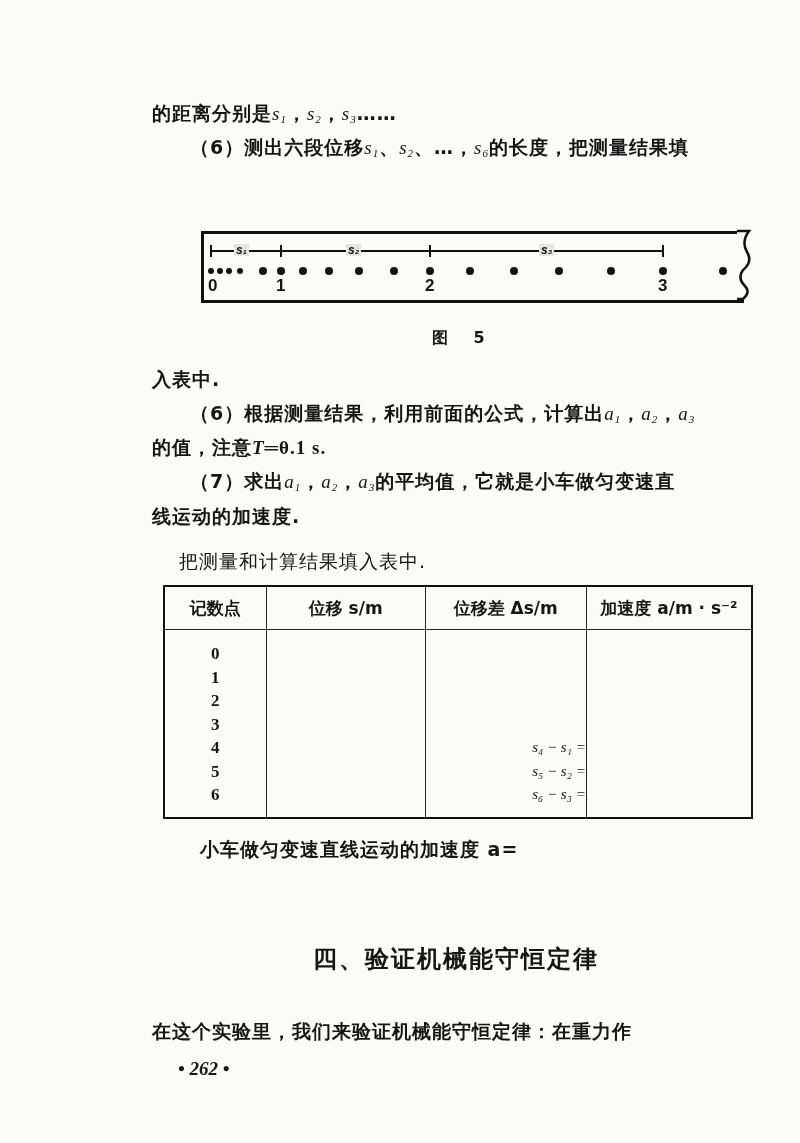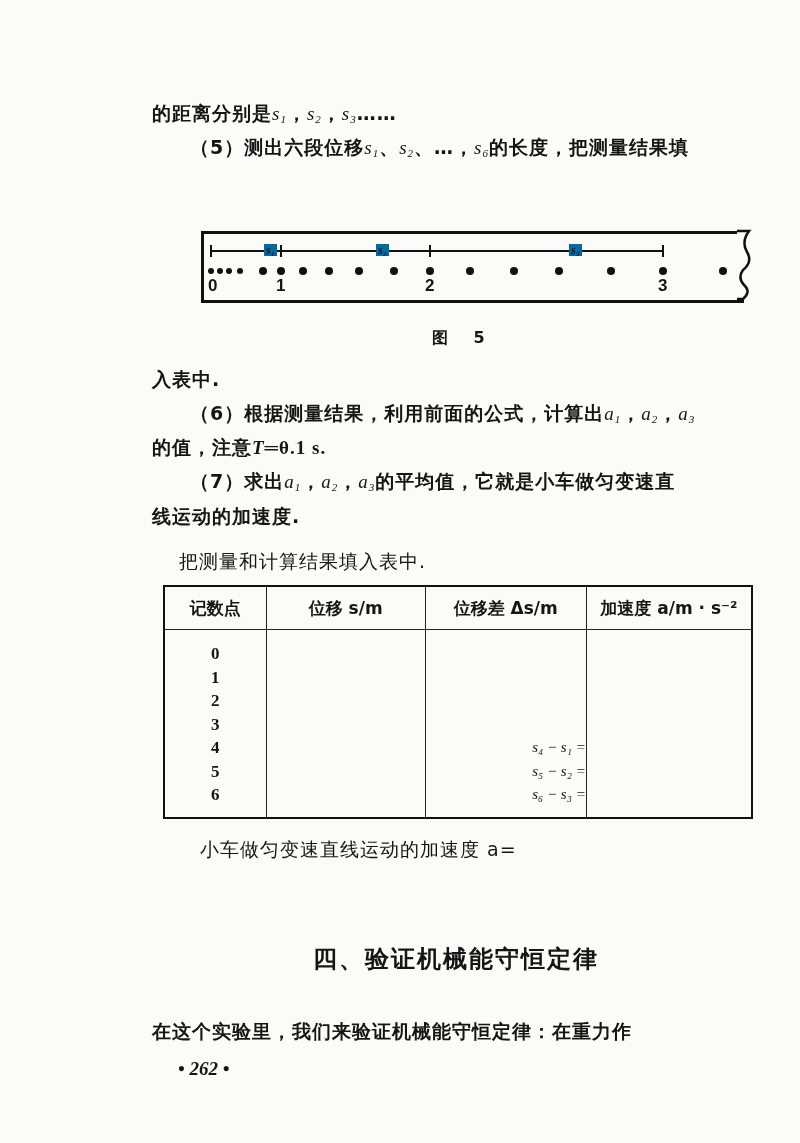--- a/index.html
+++ b/index.html
@@ -14,21 +14,21 @@
     .num { font-family: "Liberation Serif", "DejaVu Serif", serif; font-weight: bold; }
     sub { font-size: 11px; vertical-align: -3px; }
 
     
     .tape { left: 201px; top: 231px; width: 540px; height: 66px; border: 3px solid #111; border-right: none; }
     .tape-edge { left: 735px; top: 228px; width: 20px; height: 74px; }
     .dot { position: absolute; width: 8px; height: 8px; border-radius: 50%; background: #111; }
     .dot.small { width: 6px; height: 6px; }
     .tick { position: absolute; width: 2px; height: 12px; background: #111; }
     .seg { position: absolute; height: 2px; background: #111; }
-    .seg-label { position: absolute; font-family: Liberation Serif, serif; font-style: italic; font-weight: bold; font-size: 12px; background: #0369a1; padding: 0 2px; line-height: 12px; margin-left: 30px; }
+    .seg-label { position: absolute; font-family: Liberation Sans, sans-serif; font-style: italic; font-weight: bold; font-size: 12px; background: #e5e5e5; padding: 0 2px; line-height: 12px; }
     .point-label { position: absolute; font-family: "Liberation Sans", sans-serif; font-weight: bold; font-size: 17px; }
     .caption { font-size: 16px; font-weight: bold; letter-spacing: 10px; }
 
     
     table.data { position: absolute; left: 163px; top: 585px; width: 590px; border-collapse: collapse; border: 2px solid #111; }
     table.data th, table.data td { border: 1.5px solid #222; font-size: 17px; }
     table.data th { height: 40px; font-weight: bold; text-align: center; white-space: nowrap; }
     table.data td { vertical-align: top; padding: 12px 0 10px 0; }
     .col0 { width: 102px; margin-top: 30px; } .col1 { width: 162px; } .col2 { width: 162px; } .col3 { width: 164px; }
     .rowlist div { height: 23.5px; line-height: 23.5px; text-align: center; font-family: "Liberation Serif", serif; font-weight: bold; font-size: 17px; }
@@ -37,21 +37,21 @@
     .pagenum { font-family: "Liberation Serif", serif; font-style: italic; font-size: 19px; font-weight: bold; }
   </style>
 </head>
 <body>
 
 <div class="abs line" style="left:152px; top:100px;">
   <span>的距离分别是</span><span class="math">s</span><sub class="math">1</sub><span>，</span><span class="math">s</span><sub class="math">2</sub><span>，</span><span class="math">s</span><sub class="math">3</sub><span>……</span>
 </div>
 
 <div class="abs line" style="left:190px; top:134px;">
-  <span>（5）测出六段位移</span><span class="math">s</span><sub class="math">1</sub><span>、</span><span class="math">s</span><sub class="math">2</sub><span>、</span><span>…</span><span>，</span><span class="math">s</span><sub class="math">6</sub><span>的长度，把测量结果填</span>
+  <span>（6）测出六段位移</span><span class="math">s</span><sub class="math">1</sub><span>、</span><span class="math">s</span><sub class="math">2</sub><span>、</span><span>…</span><span>，</span><span class="math">s</span><sub class="math">6</sub><span>的长度，把测量结果填</span>
 </div>
 
 <div class="abs tape">
 
   <div class="seg" style="left:6px; top:16px; width:452px;"></div>
   <div class="tick" style="left:6px; top:11px;"></div>
   <div class="tick" style="left:76px; top:11px;"></div>
   <div class="tick" style="left:225px; top:11px;"></div>
   <div class="tick" style="left:458px; top:11px;"></div>
   <span class="seg-label" style="left:30px; top:10px;">s₁</span>
@@ -131,19 +131,19 @@
         <div></div>
         <div>s₄ − s₁ =</div>
         <div>s₅ − s₂ =</div>
         <div>s₆ − s₃ =</div>
       </td>
       <td></td>
     </tr>
   </tbody>
 </table>
 
-<div class="abs line" style="left:200px; top:836px; font-weight:normal;">小车做匀变速直线运动的加速度 a=</div>
+<div class="abs line" style="left:200px; top:836px; font-weight:bold;">小车做匀变速直线运动的加速度 a=</div>
 
 <div class="abs heading" style="left:313px; top:943px;">四、验证机械能守恒定律</div>
 
 <div class="abs line" style="left:152px; top:1018px;">在这个实验里，我们来验证机械能守恒定律：在重力作</div>
 
 <div class="abs pagenum" style="left:178px; top:1058px;">• 262 •</div>
 
 </body></html>

